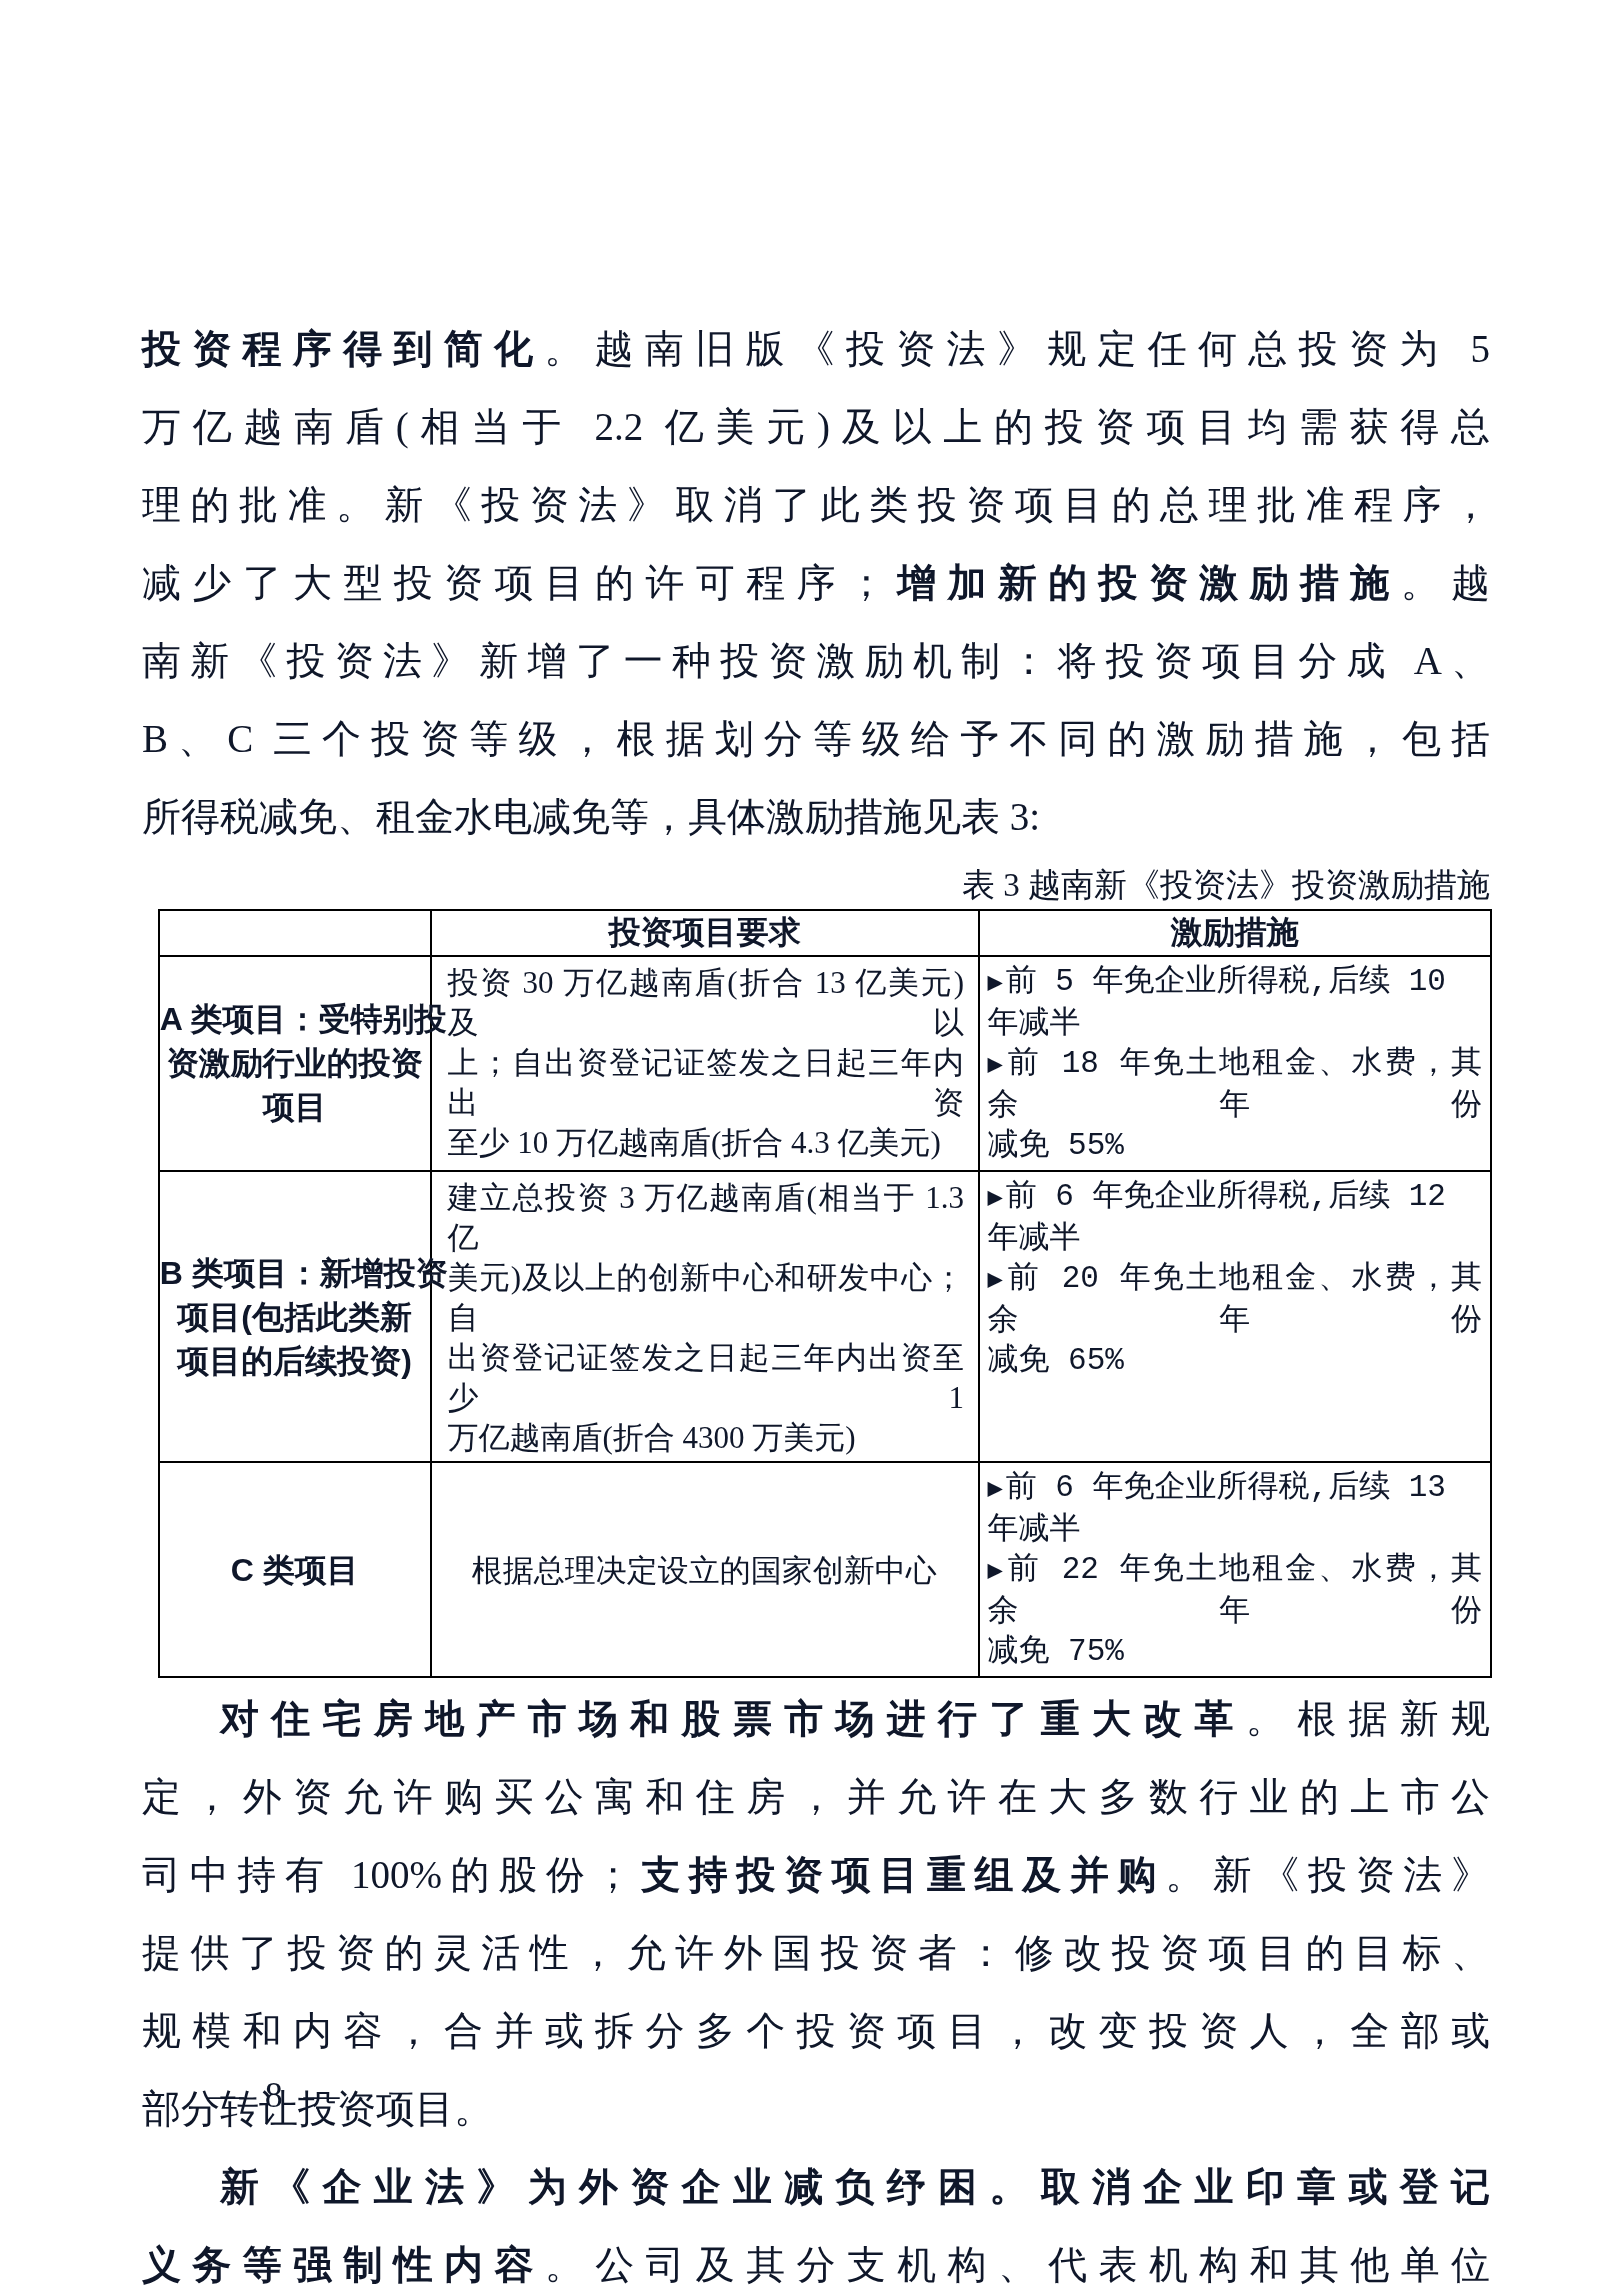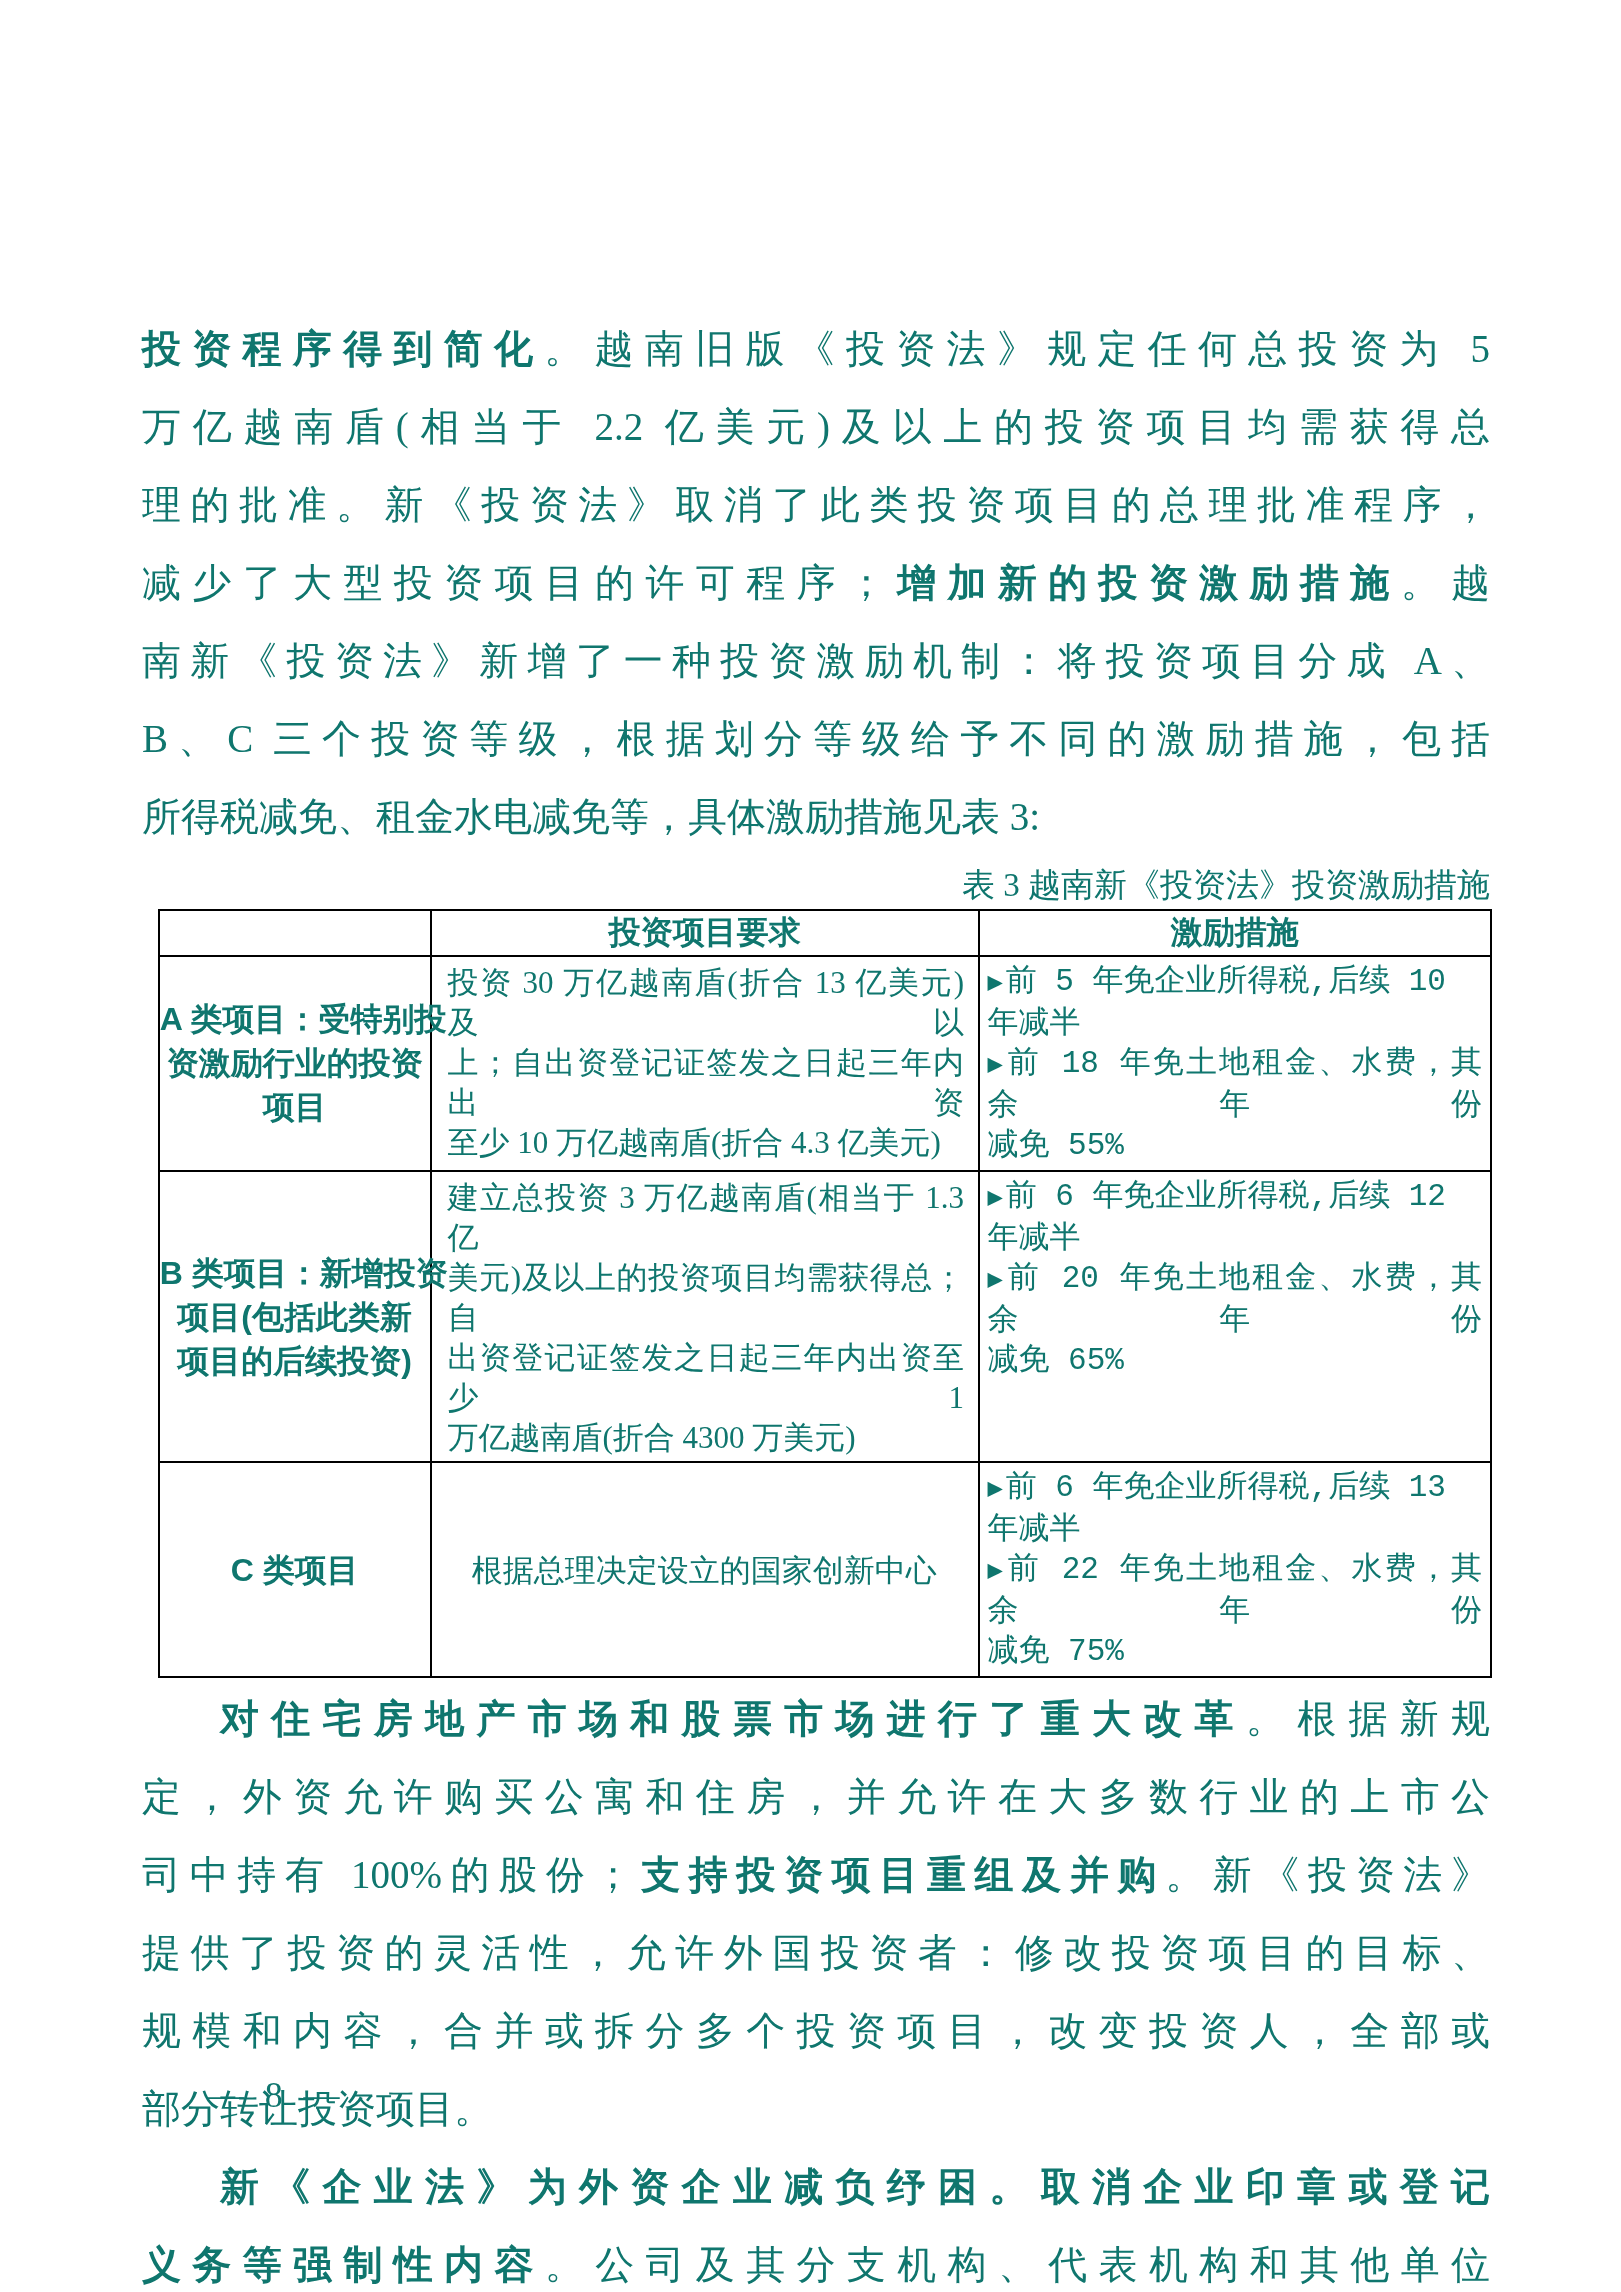--- a/index.html
+++ b/index.html
@@ -1,16 +1,16 @@
 <!DOCTYPE html>
 <html><head>
 <meta charset="utf-8">
 <style>
   html,body{margin:0;padding:0;background:#ffffff;}
-  .page{position:relative;width:1621px;height:2293px;background:#ffffff;color:#0f766e;
+  .page{position:relative;width:1621px;height:2293px;background:#ffffff;color:#0f172a;
         font-family:"Liberation Serif","DejaVu Serif",serif;overflow:hidden;}
   .content{position:absolute;left:142px;top:310px;width:1348px;}
   .para{font-size:39px;}
   .line{height:78px;line-height:78px;text-align:left;}
   .line.just{text-align:justify;text-align-last:justify;}
   .line.ind{text-indent:78px;}
   .b{font-weight:bold;font-family:"Liberation Sans","DejaVu Sans",sans-serif;}
   .r{font-weight:normal;}
   .caption{margin-top:5.9px;height:47px;line-height:47px;font-size:33px;text-align:right;}
   table.tbl{margin-left:15.7px;width:1332px;border-collapse:collapse;table-layout:fixed;font-size:31px;}
@@ -81,21 +81,21 @@
             </td>
           </tr>
           <tr class="r1">
             <td class="cat">
               <div class="catline">B 类项目：新增投资</div>
               <div class="catline">项目(包括此类新</div>
               <div class="catline">项目的后续投资)</div>
             </td>
             <td class="req">
               <div class="cline just">建立总投资 3 万亿越南盾(相当于 1.3 亿</div>
-              <div class="cline just">美元)及以上的投资项目均需获得总；自</div>
+              <div class="cline just">美元)及以上的创新中心和研发中心；自</div>
               <div class="cline just">出资登记证签发之日起三年内出资至少 1</div>
               <div class="cline">万亿越南盾(折合 4300 万美元)</div>
             </td>
             <td class="inc">
               <div class="cline"><span class="bullet">▶</span>前 6 年免企业所得税,后续 12 年减半</div>
               <div class="cline just"><span class="bullet">▶</span>前 20 年免土地租金、水费，其余年份</div>
               <div class="cline">减免 65%</div>
             </td>
           </tr>
           <tr class="r2">

